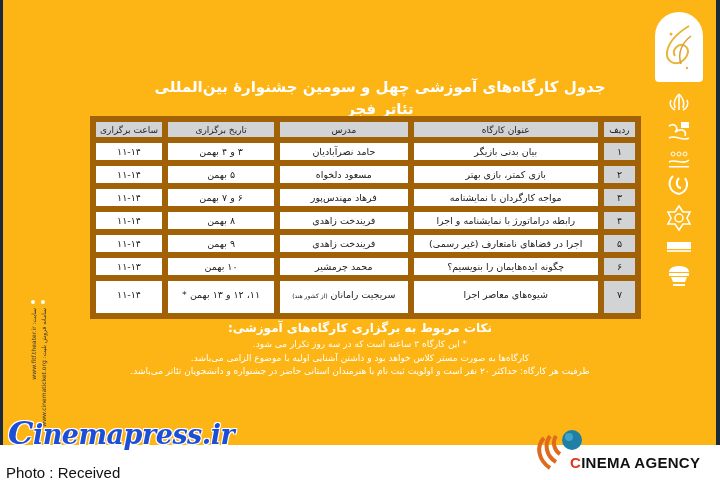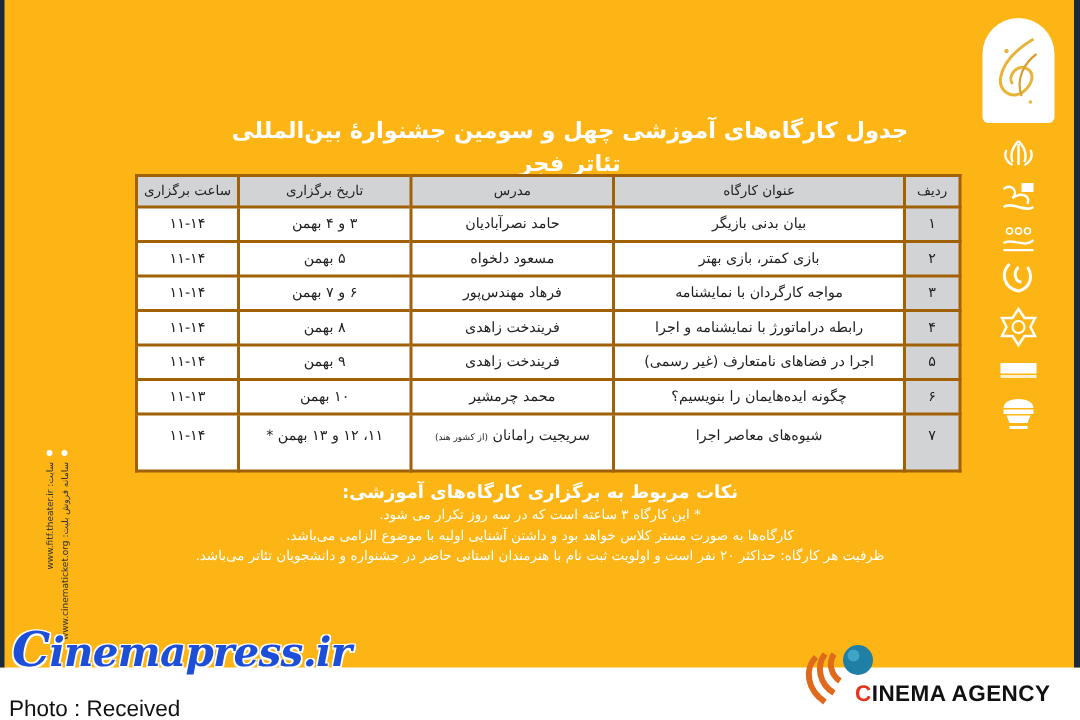--- a/index.html
+++ b/index.html
@@ -22,21 +22,21 @@
     text-align:center; direction:rtl; color:#ffffff;
     font-weight:bold; font-size:15px; line-height:22px;
   }
 
   table.workshops {
     position:absolute; left:90px; top:116px; width:551px;
     border-collapse:collapse; direction:rtl;
     font-size:9.5px; color:#222;
   }
   table.workshops th, table.workshops td {
-    border:2px solid #a16207;
+    border:6px solid #a16207;
     text-align:center; vertical-align:middle;
     height:23px; padding:0 4px; white-space:nowrap;
   }
   table.workshops th { background:#d2d3d5; font-weight:normal; font-size:9px; height:21px; }
   table.workshops td { background:#ffffff;margin-left:28px; }
   table.workshops td.num { background:#d2d3d5; width:38px; }
   table.workshops tr.last td { height:38px; vertical-align:top; padding-top:8px; }
   .col-title { width:197px; }
   .col-teacher { width:138px; }
   .col-date { width:118px; }

